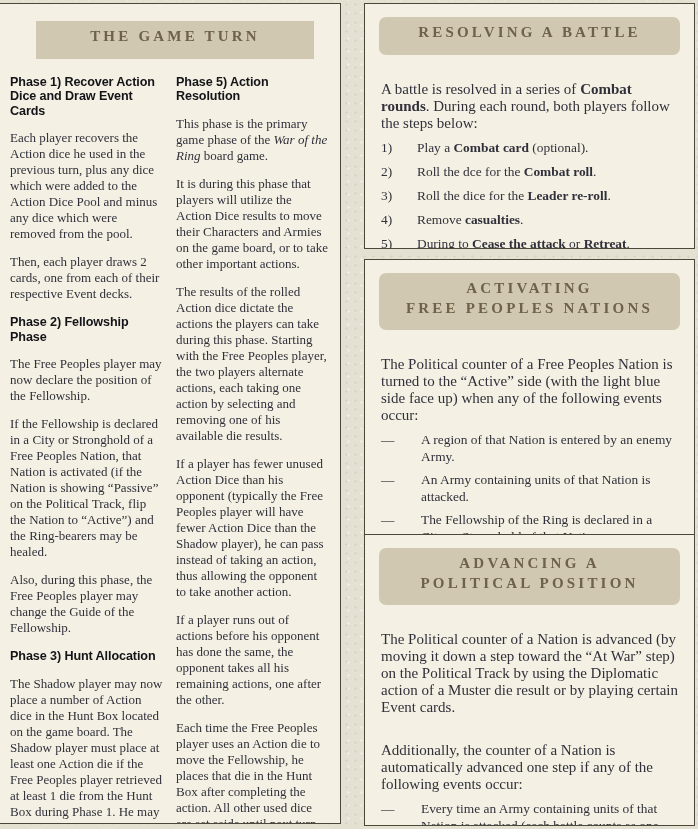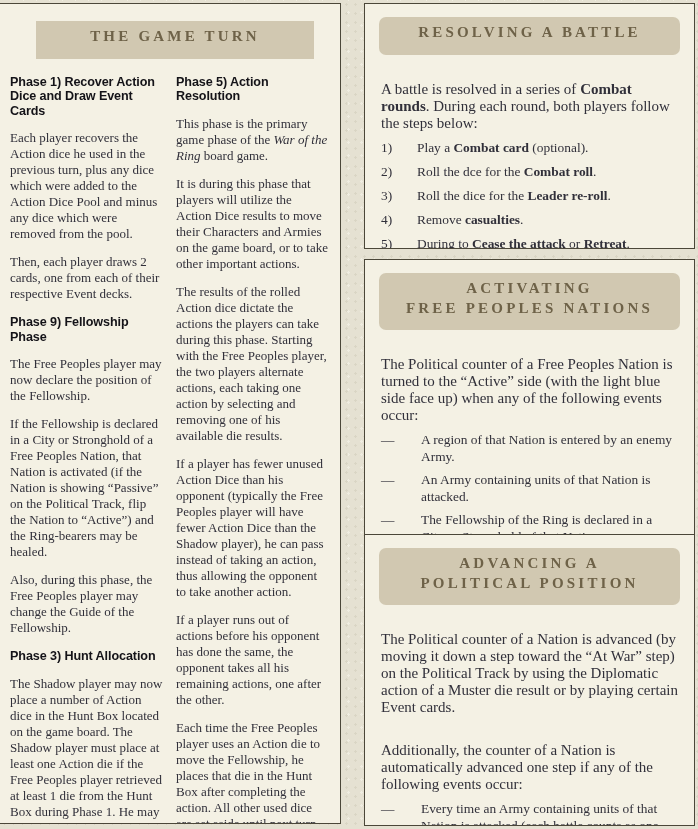--- a/index.html
+++ b/index.html
@@ -68,21 +68,21 @@
 
 <section class="box left-box">
   <header class="bar">
     <span>THE GAME TURN</span>
   </header>
   <div class="twocol">
     <div class="col">
       <h3 class="first">Phase 1) Recover Action Dice and Draw Event Cards</h3>
       <p><span>Each player recovers the Action dice he used in the previous turn, plus any dice which were added to the Action Dice Pool and minus any dice which were removed from the pool.</span></p>
       <p><span>Then, each player draws 2 cards, one from each of their respective Event decks.</span></p>
-      <h3>Phase 9) Fellowship Phase</h3>
+      <h3>Phase 2) Fellowship Phase</h3>
       <p><span>The Free Peoples player may now declare the position of the Fellowship.</span></p>
       <p><span>If the Fellowship is declared in a City or Stronghold of a Free Peoples Nation, that Nation is activated (if the Nation is showing “Passive” on the Political Track, flip the Nation to “Active”) and the Ring-bearers may be healed.</span></p>
       <p><span>Also, during this phase, the Free Peoples player may change the Guide of the Fellowship.</span></p>
       <h3>Phase 3) Hunt Allocation</h3>
       <p><span>The Shadow player may now place a number of Action dice in the Hunt Box located on the game board. The Shadow player must place at least one Action die if the Free Peoples player retrieved at least 1 die from the Hunt Box during Phase 1. He may allocate only as many dice as the number of Companions remaining in the Fellowship. </span></p>
 
     </div>
     <div class="col">
       <h3 class="first">Phase 5) Action Resolution</h3>
       <p><span>This phase is the primary game phase of the </span><span class="i">War of the Ring</span><span> board game.</span></p>

